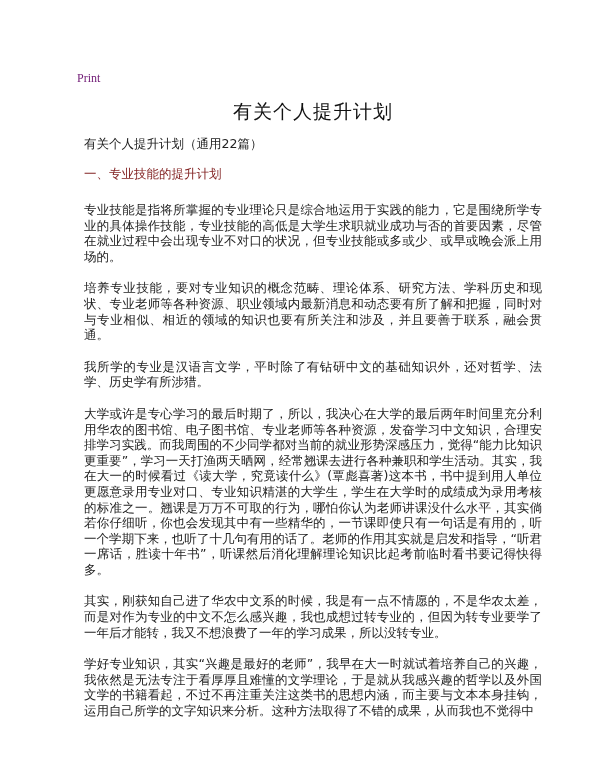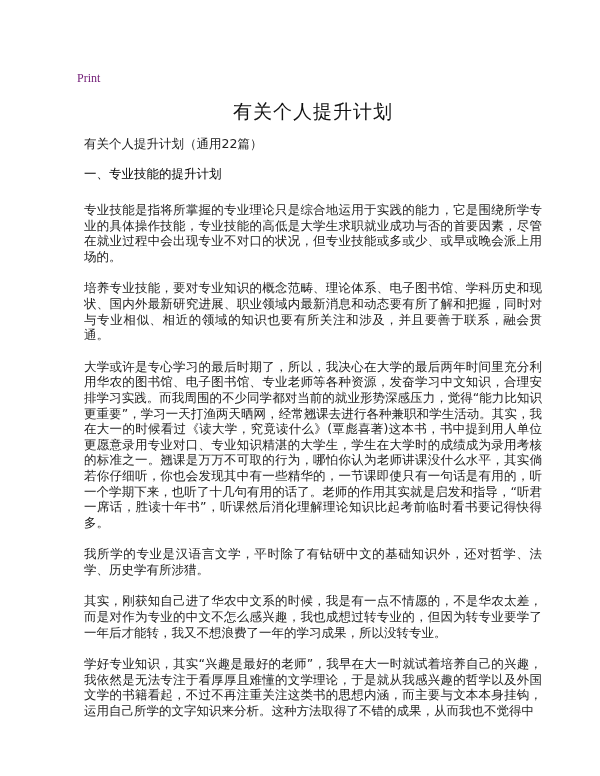--- a/index.html
+++ b/index.html
@@ -51,21 +51,21 @@
       font-weight: bold;
       margin: 11px 0 0 0;
       line-height: 16px;
       color: #111;
     }
     .sub-heading {
       font-family: "DejaVu Sans", "Liberation Sans", sans-serif;
       font-size: 12.5px;
       margin: 11px 0 0 0;
       line-height: 16px;
-      color: #000000;
+      color: #7f1d1d;
     }
     .para {
       font-family: "DejaVu Sans", "Liberation Sans", sans-serif;
       font-size: 12.5px;
       line-height: 15.6px;
       margin: 16px 0 0 0;
       color: #222;
       text-align: justify;
       word-break: break-all;
     }
@@ -79,18 +79,18 @@
   </style>
 </head>
 <body>
 
 <div class="page">
   <p class="print-label">Print</p>
   <h1 class="doc-title">有关个人提升计划</h1>
   <p class="subtitle">有关个人提升计划（通用22篇）</p>
   <p class="sub-heading">一、专业技能的提升计划</p>
   <p class="para first">专业技能是指将所掌握的专业理论只是综合地运用于实践的能力，它是围绕所学专业的具体操作技能，专业技能的高低是大学生求职就业成功与否的首要因素，尽管在就业过程中会出现专业不对口的状况，但专业技能或多或少、或早或晚会派上用场的。</p>
-  <p class="para">培养专业技能，要对专业知识的概念范畴、理论体系、电子图书馆、学科历史和现状、国内外最新研究进展、职业领域内最新消息和动态要有所了解和把握，同时对与专业相似、相近的领域的知识也要有所关注和涉及，并且要善于联系，融会贯通。</p>
+  <p class="para">培养专业技能，要对专业知识的概念范畴、理论体系、研究方法、学科历史和现状、专业老师等各种资源、职业领域内最新消息和动态要有所了解和把握，同时对与专业相似、相近的领域的知识也要有所关注和涉及，并且要善于联系，融会贯通。</p>
+  <p class="para">我所学的专业是汉语言文学，平时除了有钻研中文的基础知识外，还对哲学、法学、历史学有所涉猎。</p>
   <p class="para">大学或许是专心学习的最后时期了，所以，我决心在大学的最后两年时间里充分利用华农的图书馆、电子图书馆、专业老师等各种资源，发奋学习中文知识，合理安排学习实践。而我周围的不少同学都对当前的就业形势深感压力，觉得“能力比知识更重要”，学习一天打渔两天晒网，经常翘课去进行各种兼职和学生活动。其实，我在大一的时候看过《读大学，究竟读什么》(覃彪喜著)这本书，书中提到用人单位更愿意录用专业对口、专业知识精湛的大学生，学生在大学时的成绩成为录用考核的标准之一。翘课是万万不可取的行为，哪怕你认为老师讲课没什么水平，其实倘若你仔细听，你也会发现其中有一些精华的，一节课即使只有一句话是有用的，听一个学期下来，也听了十几句有用的话了。老师的作用其实就是启发和指导，“听君一席话，胜读十年书”，听课然后消化理解理论知识比起考前临时看书要记得快得多。</p>
-  <p class="para">我所学的专业是汉语言文学，平时除了有钻研中文的基础知识外，还对哲学、法学、历史学有所涉猎。</p>
   <p class="para">其实，刚获知自己进了华农中文系的时候，我是有一点不情愿的，不是华农太差，而是对作为专业的中文不怎么感兴趣，我也成想过转专业的，但因为转专业要学了一年后才能转，我又不想浪费了一年的学习成果，所以没转专业。</p>
   <p class="para clip">学好专业知识，其实“兴趣是最好的老师”，我早在大一时就试着培养自己的兴趣，我依然是无法专注于看厚厚且难懂的文学理论，于是就从我感兴趣的哲学以及外国文学的书籍看起，不过不再注重关注这类书的思想内涵，而主要与文本本身挂钩，运用自己所学的文字知识来分析。这种方法取得了不错的成果，从而我也不觉得中</p>
 </div>
 
 </body></html>

